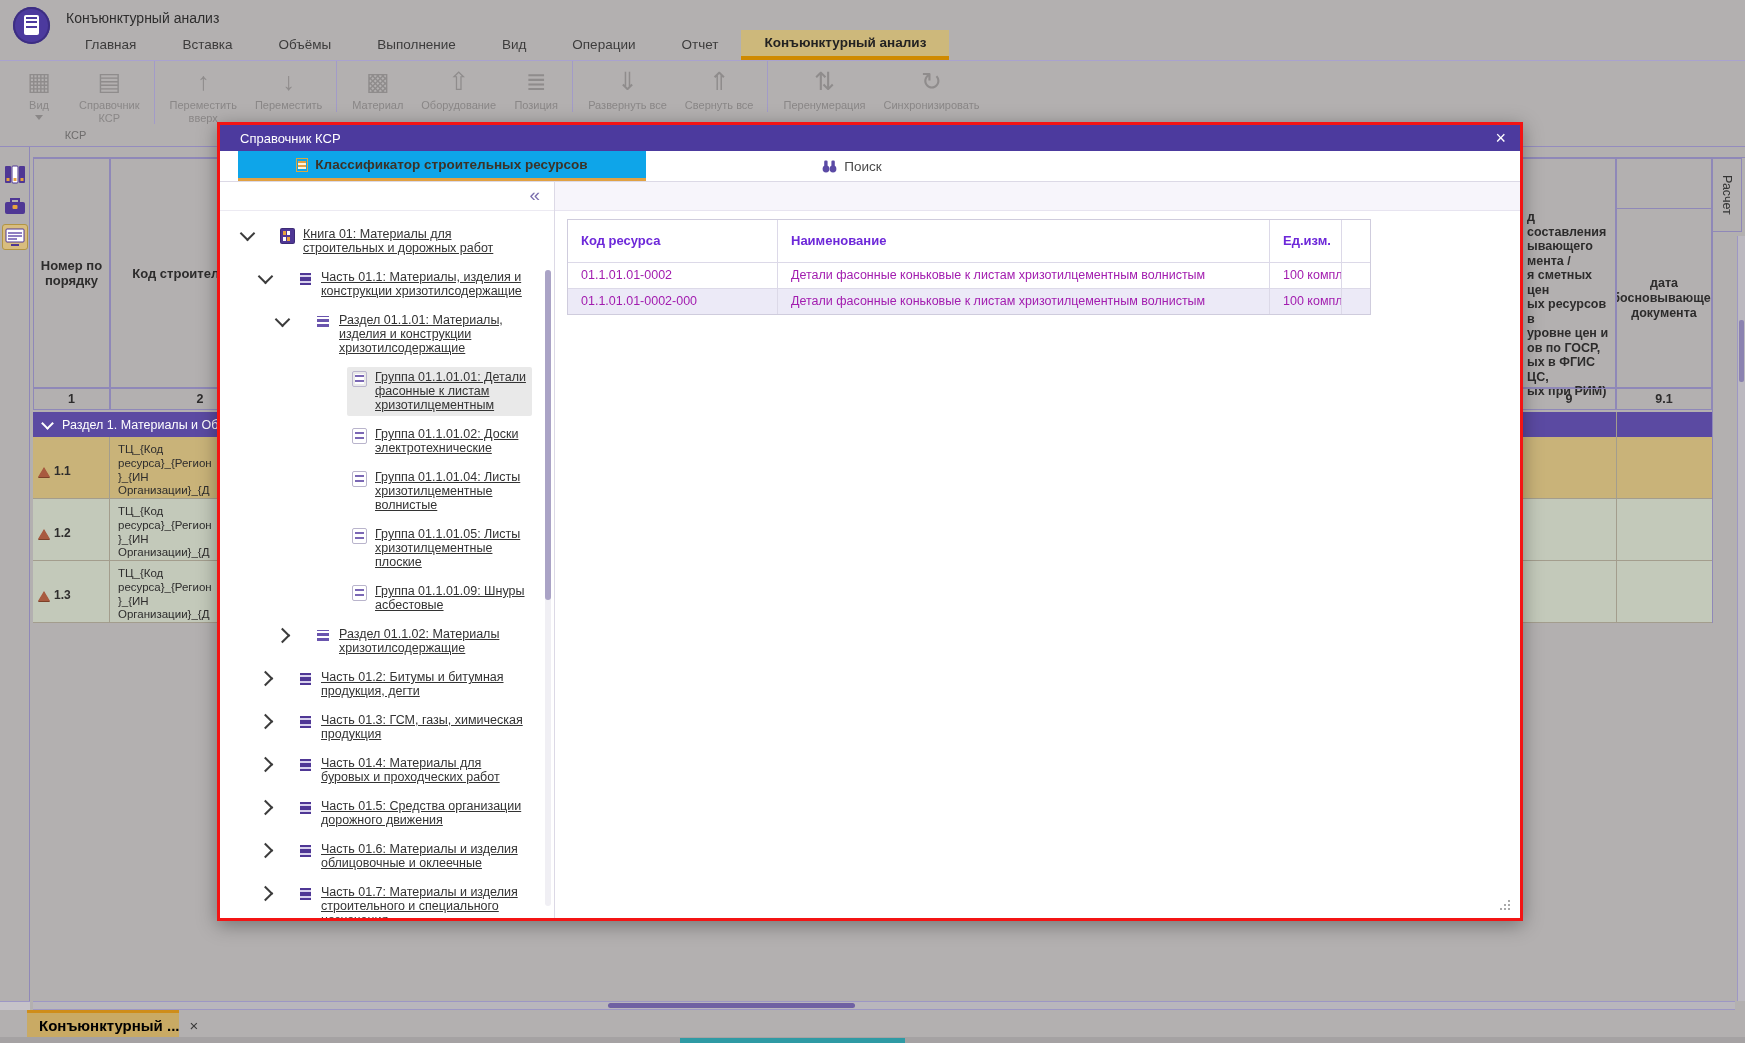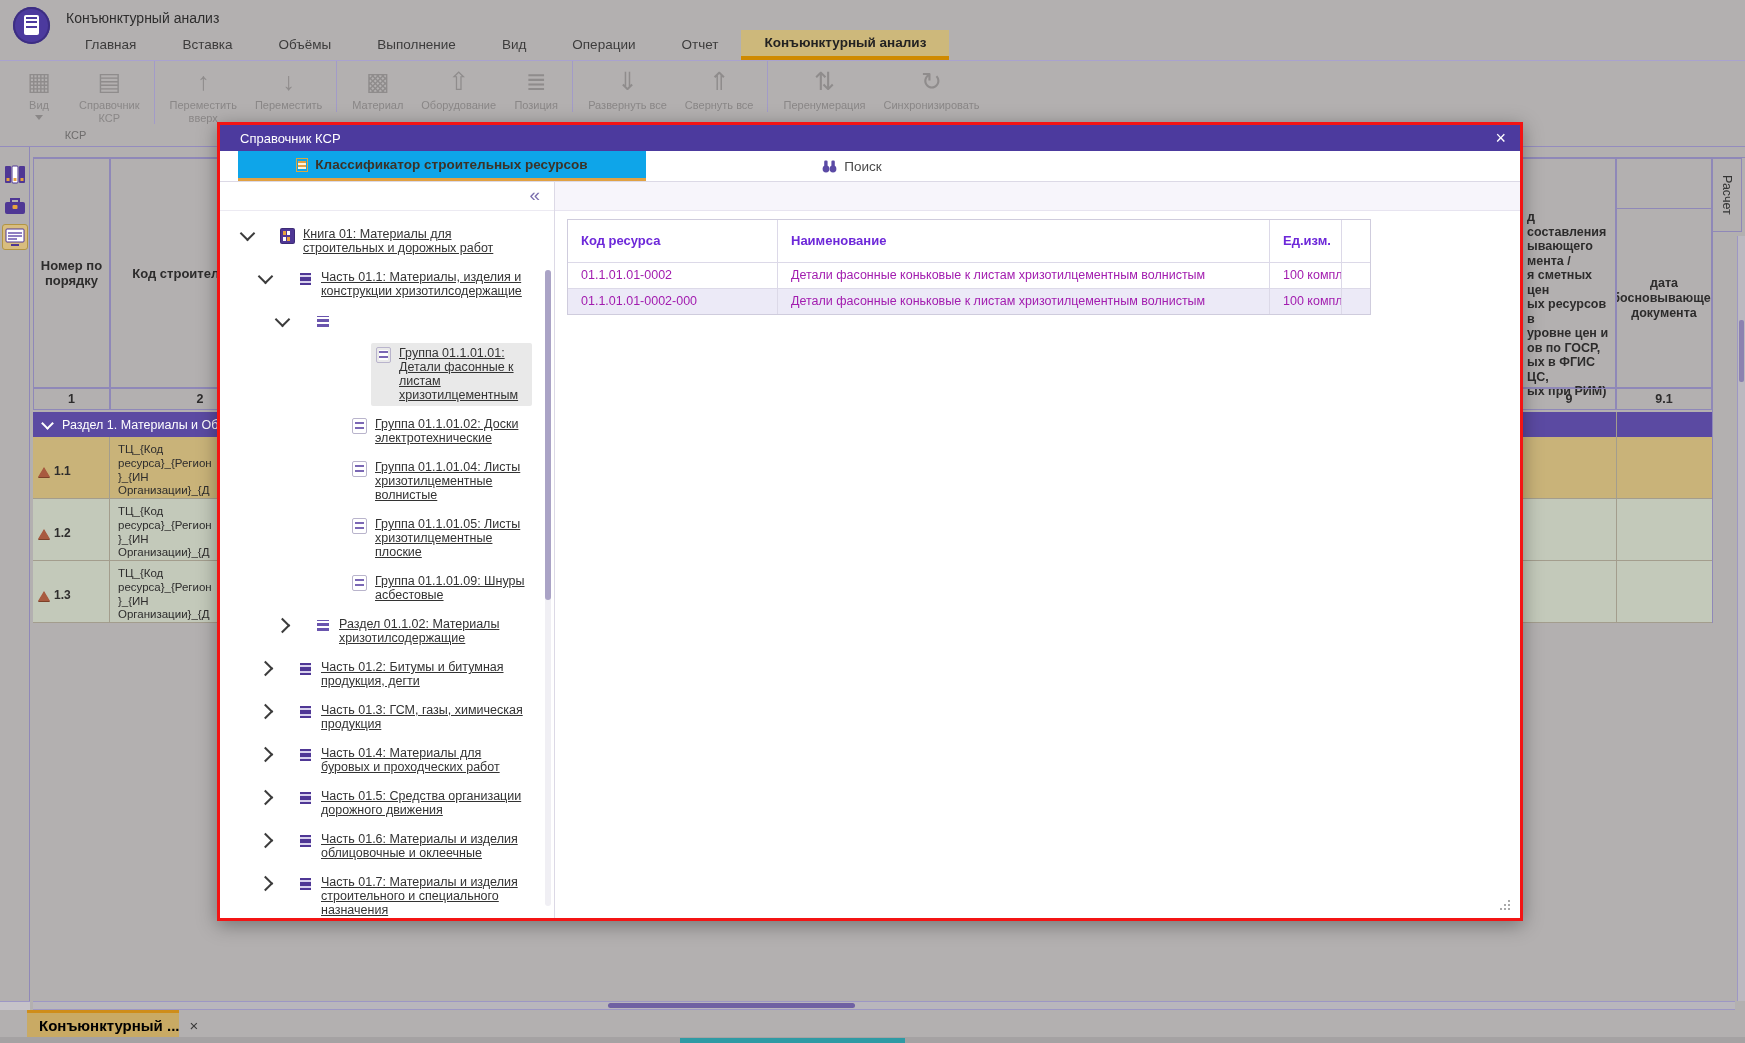--- a/index.html
+++ b/index.html
@@ -97,21 +97,21 @@
   .tree-items{flex:1;overflow:hidden;padding:13px 22px 0 8px;text-decoration:underline;}
   .titem{display:flex;margin-bottom:8px;}
   .titem.lvl0{padding-left:14px;} .titem.lvl1{padding-left:32px;}
   .titem.lvl2{padding-left:49px;} .titem.lvl3{padding-left:98px;}
   .chev{width:9px;height:9px;border-right:2px solid #3c3c3c;border-bottom:2px solid #3c3c3c;
         flex:none;margin:4px 22px 0 0;}
   .chev.open{transform:rotate(45deg);}
   .chev.closed{transform:rotate(-45deg);margin-top:6px;}
   .chev.none{visibility:hidden;margin-right:10px;}
   .row-body{flex:1;display:flex;gap:8px;padding:3px 5px 4px 5px;border-radius:2px;}
-  .row-body.selected{background:#e9e9e9;margin-left:24px;}
+  .row-body.selected{background:#e9e9e9;}
   .ttext{font-size:12.5px;line-height:14px;color:#333;}
   .ti{width:15px;height:16px;flex:none;border-radius:2px;margin-top:1px;}
   .ic-bookgrid{background:#4f3795;box-shadow:0 0 0 1px #3d2b75 inset;
     background-image:linear-gradient(#e8a33d,#e8a33d),linear-gradient(#fff,#fff),
                      linear-gradient(#fff,#fff),linear-gradient(#e8a33d,#e8a33d);
     background-repeat:no-repeat;background-size:3px 4px;
     background-position:3px 3px,7px 3px,3px 9px,7px 9px;}
   .ic-part{background:#4f3795;background-image:repeating-linear-gradient(to bottom,transparent 0 4px,#d9d2ee 4px 6px);
            background-clip:content-box;padding:2px;box-sizing:border-box;}
   .ic-section{background:#6a55ae;background-image:repeating-linear-gradient(to bottom,transparent 0 3px,#fff 3px 5px);
@@ -386,20 +386,21 @@
               <span class="chev open"></span>
               <span class="row-body">
                 <span class="ti ic-part"></span>
                 <span class="ttext">Часть 01.1: Материалы, изделия и конструкции хризотилсодержащие</span>
               </span>
             </div>
             <div class="titem lvl2">
               <span class="chev open"></span>
               <span class="row-body">
                 <span class="ti ic-section"></span>
+                <span class="ttext">Раздел 01.1.01: Материалы, изделия и конструкции хризотилсодержащие</span>
               </span>
             </div>
             <div class="titem lvl3">
               <span class="chev none"></span>
               <span class="row-body selected">
                 <span class="ti ic-group"></span>
                 <span class="ttext">Группа 01.1.01.01: Детали фасонные к листам хризотилцементным</span>
               </span>
             </div>
             <div class="titem lvl3">

